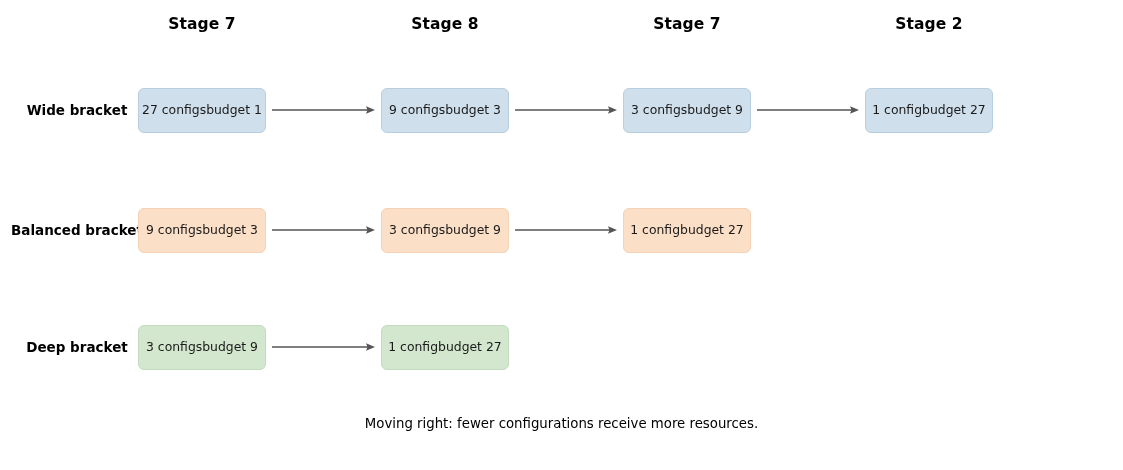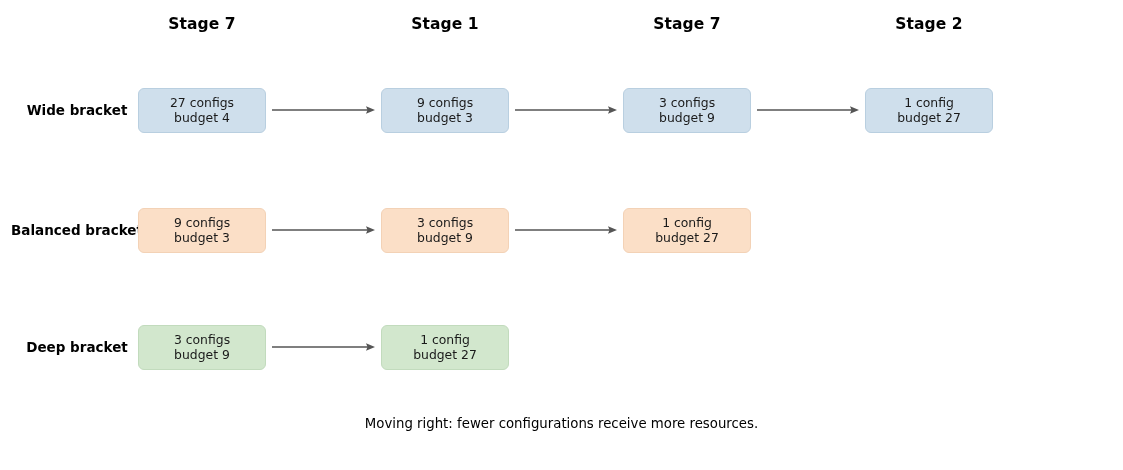--- a/index.html
+++ b/index.html
@@ -51,21 +51,21 @@
   .node {
     position: absolute;
     width: 128px;
     height: 45px;
     margin-left: -64px;
     margin-top: -22.5px;
     border-radius: 6px;
     border: 1px solid rgba(120,130,140,0.30);
     box-sizing: border-box;
     display: flex;
-    flex-direction: column;
+    flex-direction: row;
     align-items: center;
     justify-content: center;
     font-size: 12.4px;
     color: #1a1a1a;
     line-height: 15.5px;
     text-align: center;
     white-space: nowrap;
   }
   .node .ln { display: block; }
 
@@ -94,27 +94,27 @@
     font-weight: normal;
   }
 </style>
 </head>
 <body>
 
 <div id="canvas">
 
   <div class="caption">Moving right: fewer configurations receive more resources.</div>
 <div class="stage-header" style="left: 202px;">Stage 7</div>
-    <div class="stage-header" style="left: 445px;">Stage 1</div>
+    <div class="stage-header" style="left: 445px;">Stage 8</div>
     <div class="stage-header" style="left: 687px;">Stage 7</div>
     <div class="stage-header" style="left: 929px;">Stage 2</div>
     <div class="row-label" style="left: 77px; top: 110px;">Wide bracket</div>
     <div class="node blue" style="left: 202px; top: 110px;">
       <span class="ln">27 configs</span>
-      <span class="ln">budget 4</span>
+      <span class="ln">budget 1</span>
     </div>
     <div class="node blue" style="left: 445px; top: 110px;">
       <span class="ln">9 configs</span>
       <span class="ln">budget 3</span>
     </div>
     <div class="node blue" style="left: 687px; top: 110px;">
       <span class="ln">3 configs</span>
       <span class="ln">budget 9</span>
     </div>
     <div class="node blue" style="left: 929px; top: 110px;">

